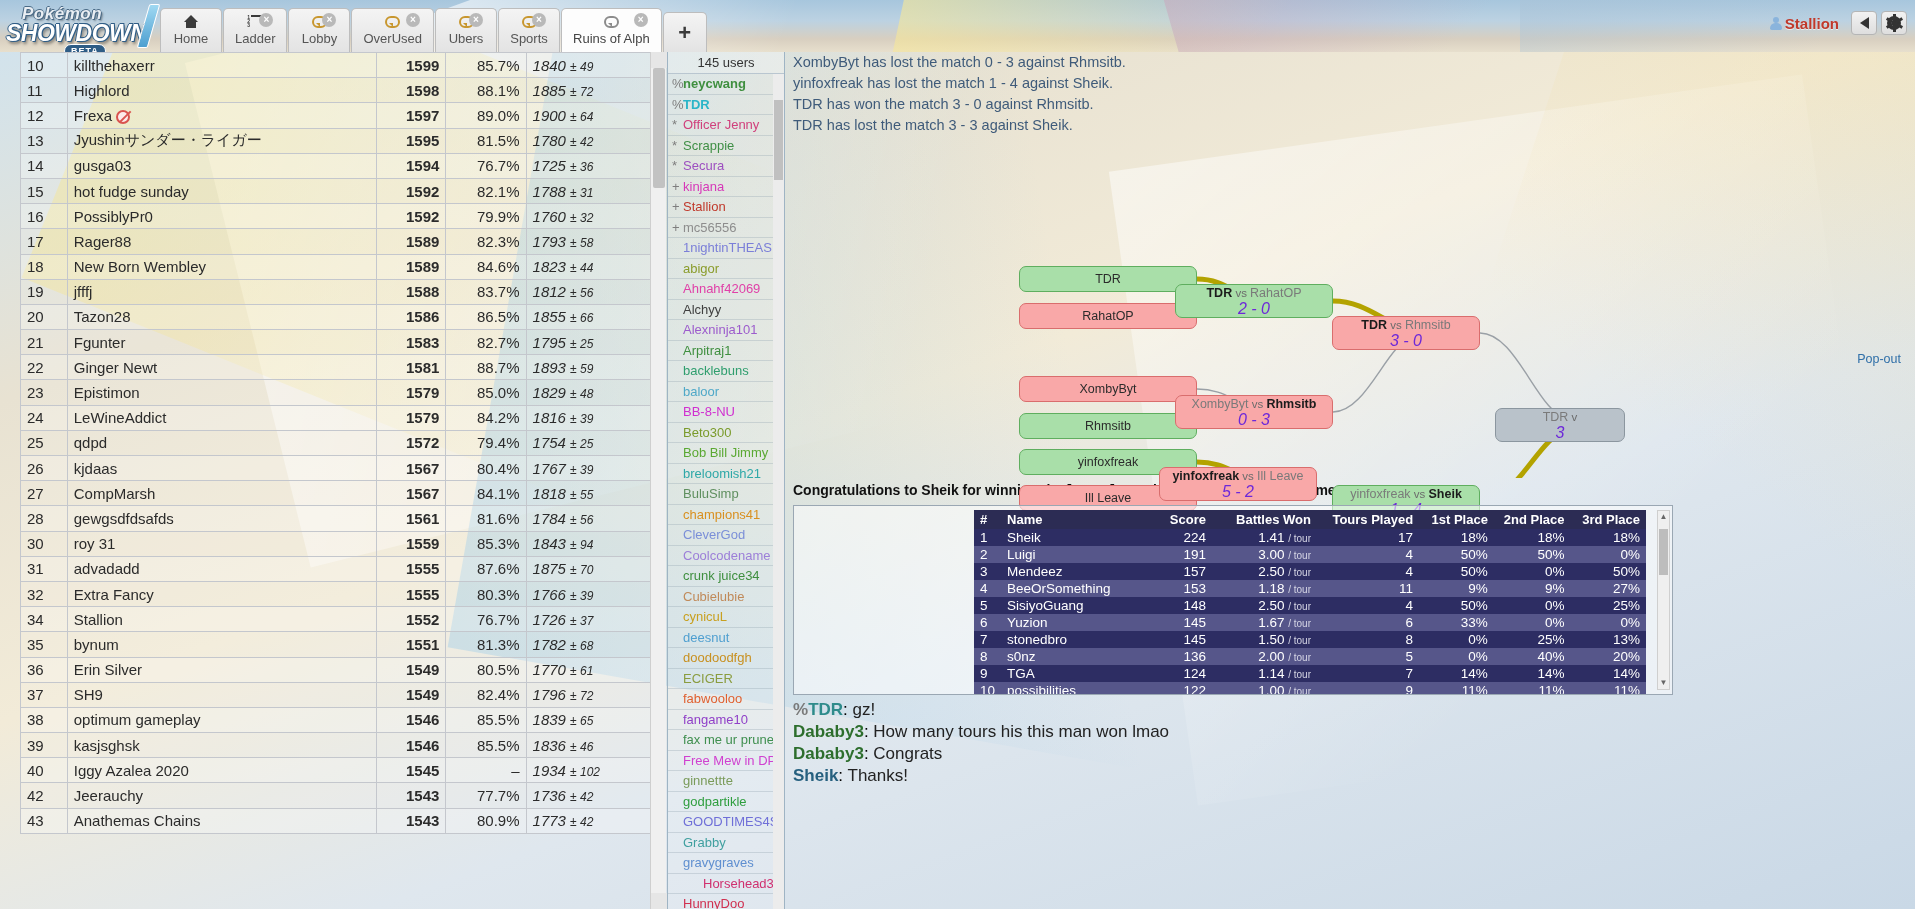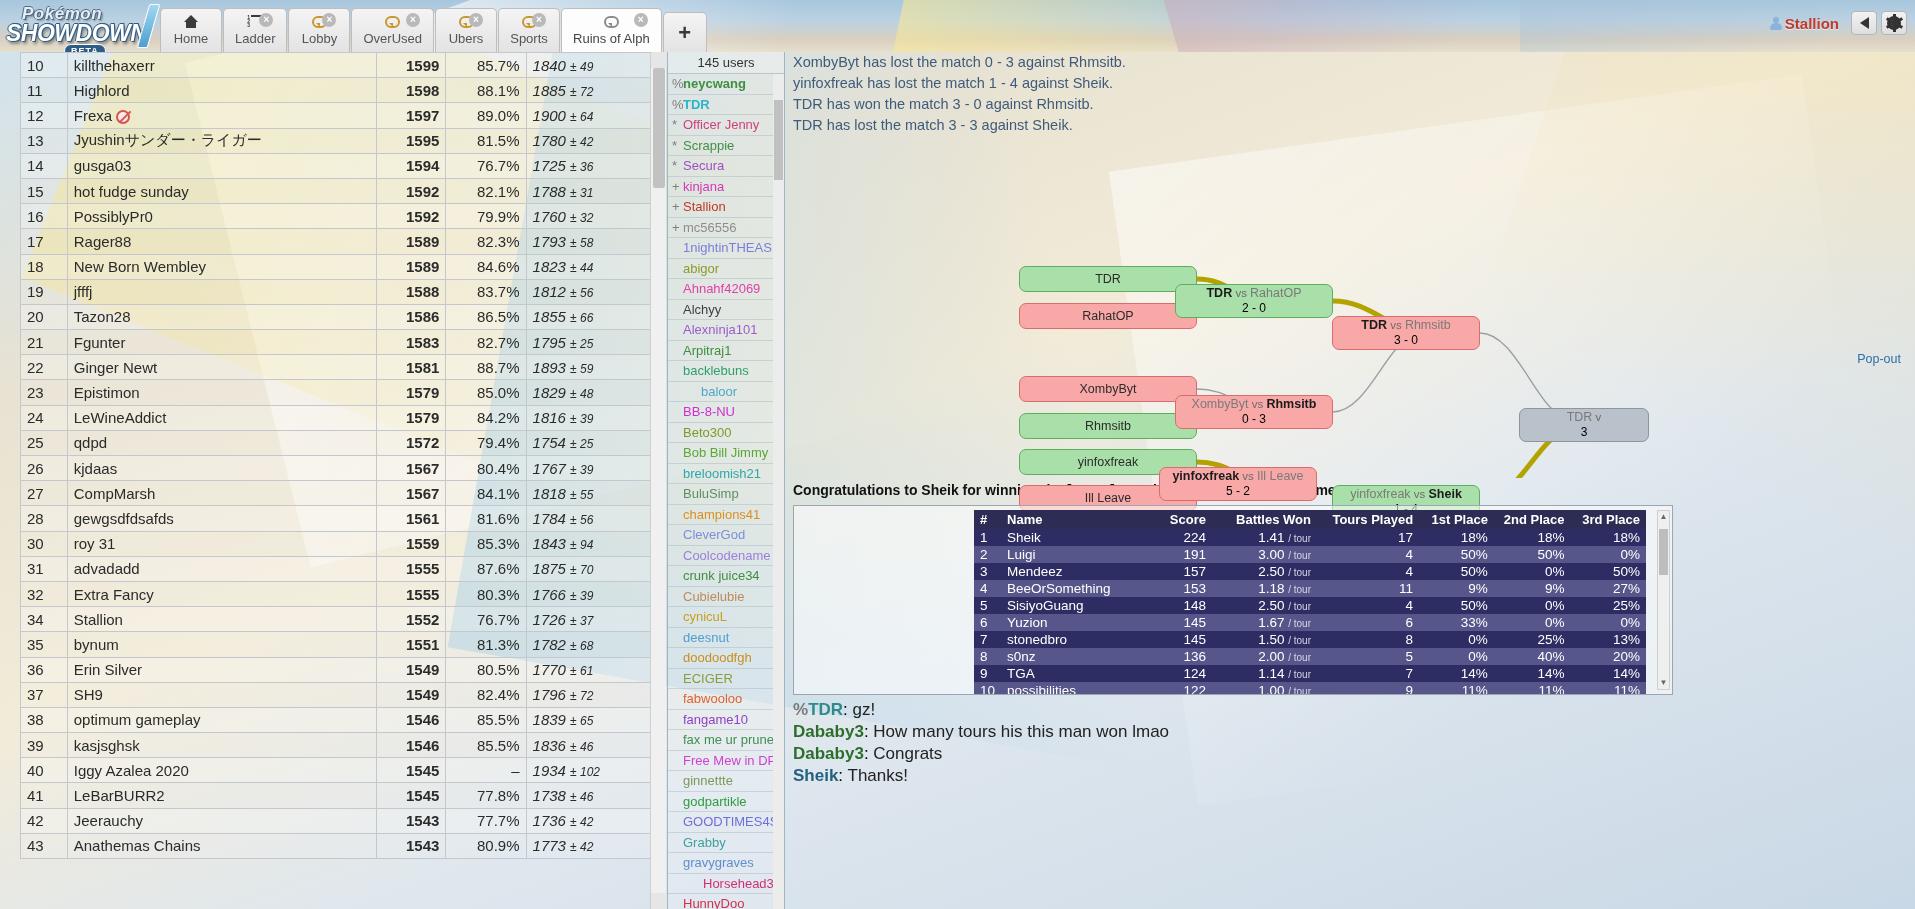--- a/index.html
+++ b/index.html
@@ -249,21 +249,21 @@
     display:flex; flex-direction:column; align-items:center; justify-content:center;
     text-align:center; line-height:15px; padding:2px 4px;
   }
   .node.green { background:#a9dfa9; border:1.5px solid #5fae5f; }
   .node.red   { background:#f9a8a8; border:1.5px solid #d96d6d; }
   .node.gray  { background:#b9c2ca; border:1.5px solid #8b969f; }
   .node .t1 { white-space:nowrap; }
   .node .w { font-weight:bold; color:#1c1c1c; }
   .node .l { color:#7a7a7a; }
   .node .vs { color:#6b6b6b; font-size:11.5px; }
-  .node .score { font-size:12px; color:#000000; }
+  .node .score { font-size:16px; color:#6d28d9;font-style:italic; }
   #bracket svg { position:absolute; left:0; top:0; }
   .popout {
     position:absolute; right:14px; top:300px; color:#2f6fa8; font-size:12.5px; cursor:pointer;
   }
 
   .congrats {
     font-weight:bold; font-size:14px; color:#111; padding-left:6px; margin-top:4px;
   }
 
   
@@ -606,27 +606,20 @@
             <td class="c-glk"><span>1836</span> <span class="dev">± 46</span></td>
           </tr>
           <tr>
             <td class="c-rank">40</td>
             <td class="c-name"><span>Iggy Azalea 2020</span></td>
             <td class="c-elo">1545</td>
             <td class="c-gxe">–</td>
             <td class="c-glk"><span>1934</span> <span class="dev">± 102</span></td>
           </tr>
           <tr>
-            <td class="c-rank">41</td>
-            <td class="c-name"><span>LeBarBURR2</span></td>
-            <td class="c-elo">1545</td>
-            <td class="c-gxe">77.8%</td>
-            <td class="c-glk"><span>1738</span> <span class="dev">± 46</span></td>
-          </tr>
-          <tr>
             <td class="c-rank">42</td>
             <td class="c-name"><span>Jeerauchy</span></td>
             <td class="c-elo">1543</td>
             <td class="c-gxe">77.7%</td>
             <td class="c-glk"><span>1736</span> <span class="dev">± 42</span></td>
           </tr>
           <tr>
             <td class="c-rank">43</td>
             <td class="c-name"><span>Anathemas Chains</span></td>
             <td class="c-elo">1543</td>
@@ -653,21 +646,21 @@
         <li><span class="grp">+</span><span class="nm" style="color: rgb(214, 55, 184); font-weight: normal;">kinjana</span></li>
         <li><span class="grp">+</span><span class="nm" style="color: rgb(192, 57, 43); font-weight: normal;">Stallion</span></li>
         <li><span class="grp">+</span><span class="nm" style="color: rgb(141, 141, 141); font-weight: normal;">mc56556</span></li>
         <li><span class="grp"></span><span class="nm" style="color: rgb(123, 127, 216); font-weight: normal;">1nightinTHEASIAN</span></li>
         <li><span class="grp"></span><span class="nm" style="color: rgb(138, 156, 43); font-weight: normal;">abigor</span></li>
         <li><span class="grp"></span><span class="nm" style="color: rgb(224, 64, 168); font-weight: normal;">Ahnahf42069</span></li>
         <li><span class="grp"></span><span class="nm" style="color: #404040; font-weight: normal;">Alchyy</span></li>
         <li><span class="grp"></span><span class="nm" style="color: rgb(156, 92, 204); font-weight: normal;">Alexninja101</span></li>
         <li><span class="grp"></span><span class="nm" style="color: rgb(63, 143, 63); font-weight: normal;">Arpitraj1</span></li>
         <li><span class="grp"></span><span class="nm" style="color: rgb(47, 158, 110); font-weight: normal;">backlebuns</span></li>
-        <li><span class="grp"></span><span class="nm" style="color: rgb(79, 168, 200); font-weight: normal; margin-left: 18px;">baloor</span></li>
+        <li><span class="grp"></span><span class="nm" style="color: rgb(79, 168, 200); font-weight: normal;">baloor</span></li>
         <li><span class="grp"></span><span class="nm" style="color: rgb(208, 47, 208); font-weight: normal;">BB-8-NU</span></li>
         <li><span class="grp"></span><span class="nm" style="color: rgb(122, 155, 43); font-weight: normal;">Beto300</span></li>
         <li><span class="grp"></span><span class="nm" style="color: rgb(90, 168, 50); font-weight: normal;">Bob Bill Jimmy</span></li>
         <li><span class="grp"></span><span class="nm" style="color: rgb(47, 168, 168); font-weight: normal;">breloomish21</span></li>
         <li><span class="grp"></span><span class="nm" style="color: rgb(95, 143, 95); font-weight: normal;">BuluSimp</span></li>
         <li><span class="grp"></span><span class="nm" style="color: rgb(217, 144, 32); font-weight: normal;">champions41</span></li>
         <li><span class="grp"></span><span class="nm" style="color: rgb(123, 143, 216); font-weight: normal;">CleverGod</span></li>
         <li><span class="grp"></span><span class="nm" style="color: rgb(156, 127, 216); font-weight: normal;">Coolcodename</span></li>
         <li><span class="grp"></span><span class="nm" style="color: rgb(63, 143, 63); font-weight: normal;">crunk juice34</span></li>
         <li><span class="grp"></span><span class="nm" style="color: rgb(192, 138, 90); font-weight: normal;">Cubielubie</span></li>
@@ -755,21 +748,21 @@
             <div class="score">5 - 2</div>
           </div>
           <div class="node red" style="left: 545px; top: 168px; width: 148px; height: 34px;">
             <div class="t1"><span class="w">TDR</span><span class="vs"> vs </span><span class="l">Rhmsitb</span></div>
             <div class="score">3 - 0</div>
           </div>
           <div class="node green" style="left: 545px; top: 337px; width: 148px; height: 34px;">
             <div class="t1"><span class="l">yinfoxfreak</span><span class="vs"> vs </span><span class="w">Sheik</span></div>
             <div class="score">1 - 4</div>
           </div>
-          <div class="node gray" style="left: 732px; top: 260px; width: 130px; height: 34px; align-items: center;">
+          <div class="node gray" style="left: 708px; top: 260px; width: 130px; height: 34px; align-items: center;">
             <div class="t1"><span class="l">TDR</span><span class="vs"> v</span></div>
             <div class="score">3</div>
           </div>
         </div>
     </div>
 
     <div class="popout">Pop-out</div>
 
     <div class="congrats">Congratulations to Sheik for winning the [Gen 3] OU Single Elimination Tournament!</div>
 

